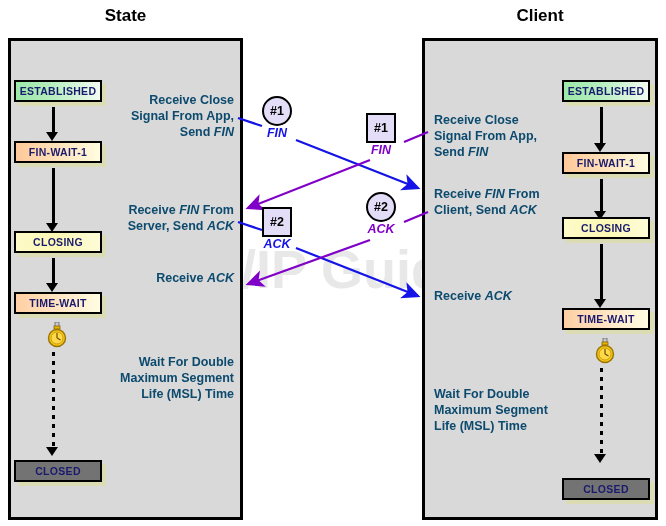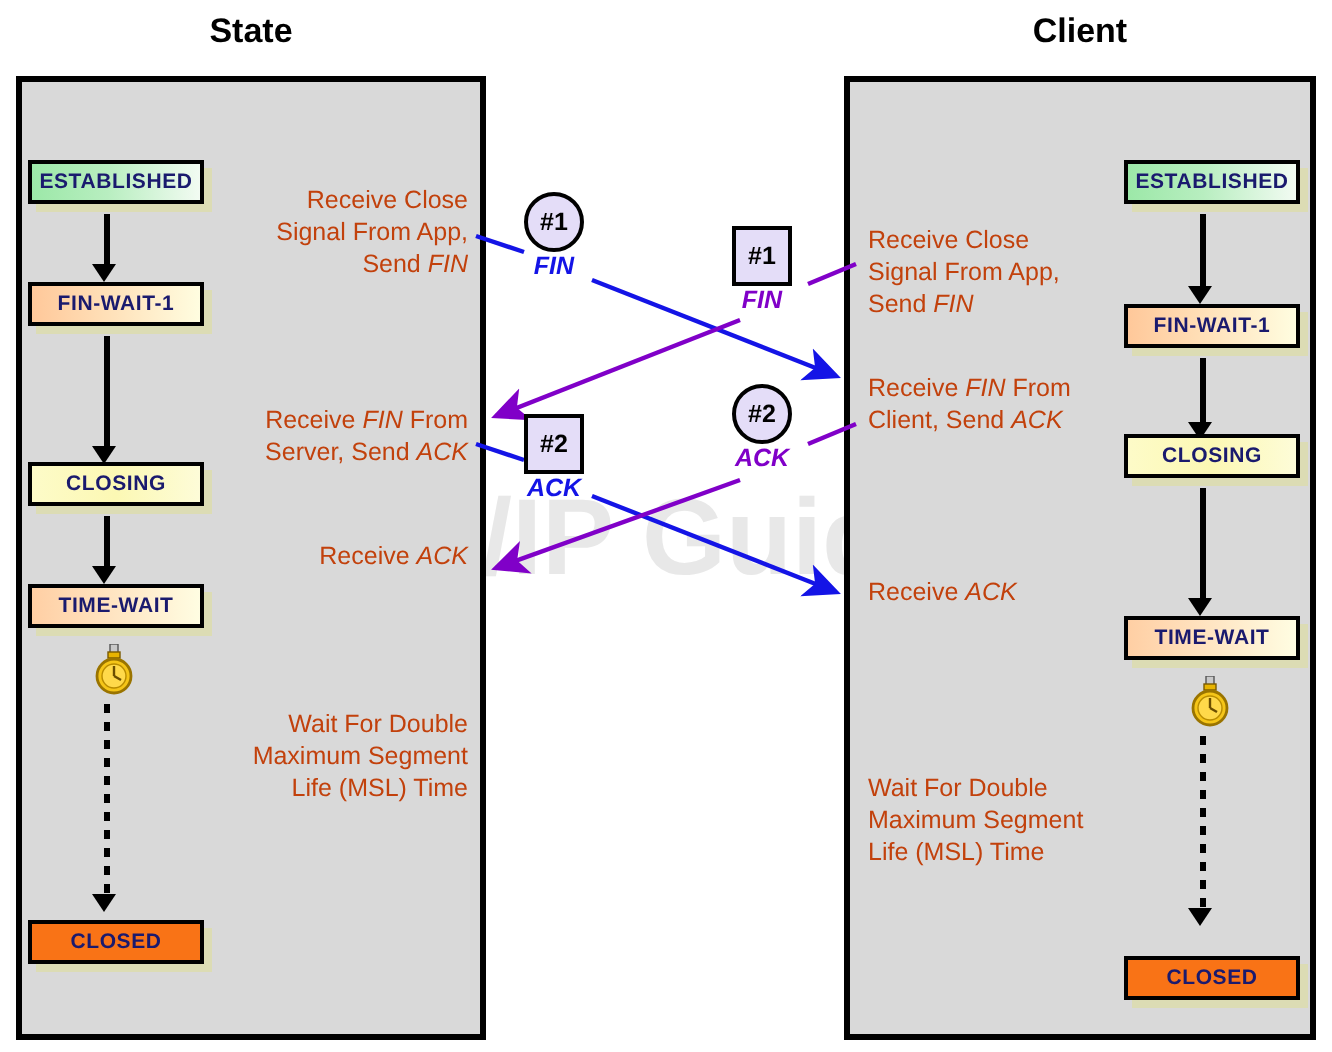--- a/index.html
+++ b/index.html
@@ -47,41 +47,41 @@
     height:22px;line-height:18px;text-align:center;
     font-size:10.5px;font-weight:bold;color:#1a1a6e;
     letter-spacing:0.3px;
     box-shadow:4px 4px 0 0 #dcdcb4;
     z-index:4;
   }
   .st-established{background:linear-gradient(to right,#9ce8a8 0%,#b8eec0 45%,#f2fbf2 100%);}
   .st-finwait{background:linear-gradient(to right,#ffc89a 0%,#ffe0b8 45%,#fffde0 100%);}
   .st-closing{background:linear-gradient(to right,#fdfbc8 0%,#fcf8b4 50%,#fdfcd8 100%);}
   .st-timewait{background:linear-gradient(to right,#ffcfa4 0%,#ffe3c0 45%,#fffde2 100%);}
-  .st-closed{background:#f97316;}
+  .st-closed{background:#737373;}
 
   
   .vline{position:absolute;width:3px;background:#000;z-index:3;}
   .vhead{
     position:absolute;width:0;height:0;z-index:3;
     border-left:6px solid transparent;border-right:6px solid transparent;
     border-top:9px solid #000;
   }
   .dotted{
     position:absolute;width:3px;z-index:3;
     background-image:linear-gradient(#000 50%,rgba(255,255,255,0) 0%);
     background-size:3px 9px;background-repeat:repeat-y;
   }
 
   
   .timer{position:absolute;width:22px;height:26px;z-index:5;}
 
   
   .event-text{
-    position:absolute;font-size:12.5px;font-weight:normal;color:#c2410c;
+    position:absolute;font-size:12.5px;font-weight:bold;color:#0c4a6e;
     line-height:16px;z-index:3;white-space:pre-line;
   }
   .ev-right{text-align:right;}
   .ev-left{text-align:left;}
   .event-text i{font-style:italic;}
 
   
   .marker{
     position:absolute;z-index:6;box-sizing:border-box;
     width:30px;height:30px;

